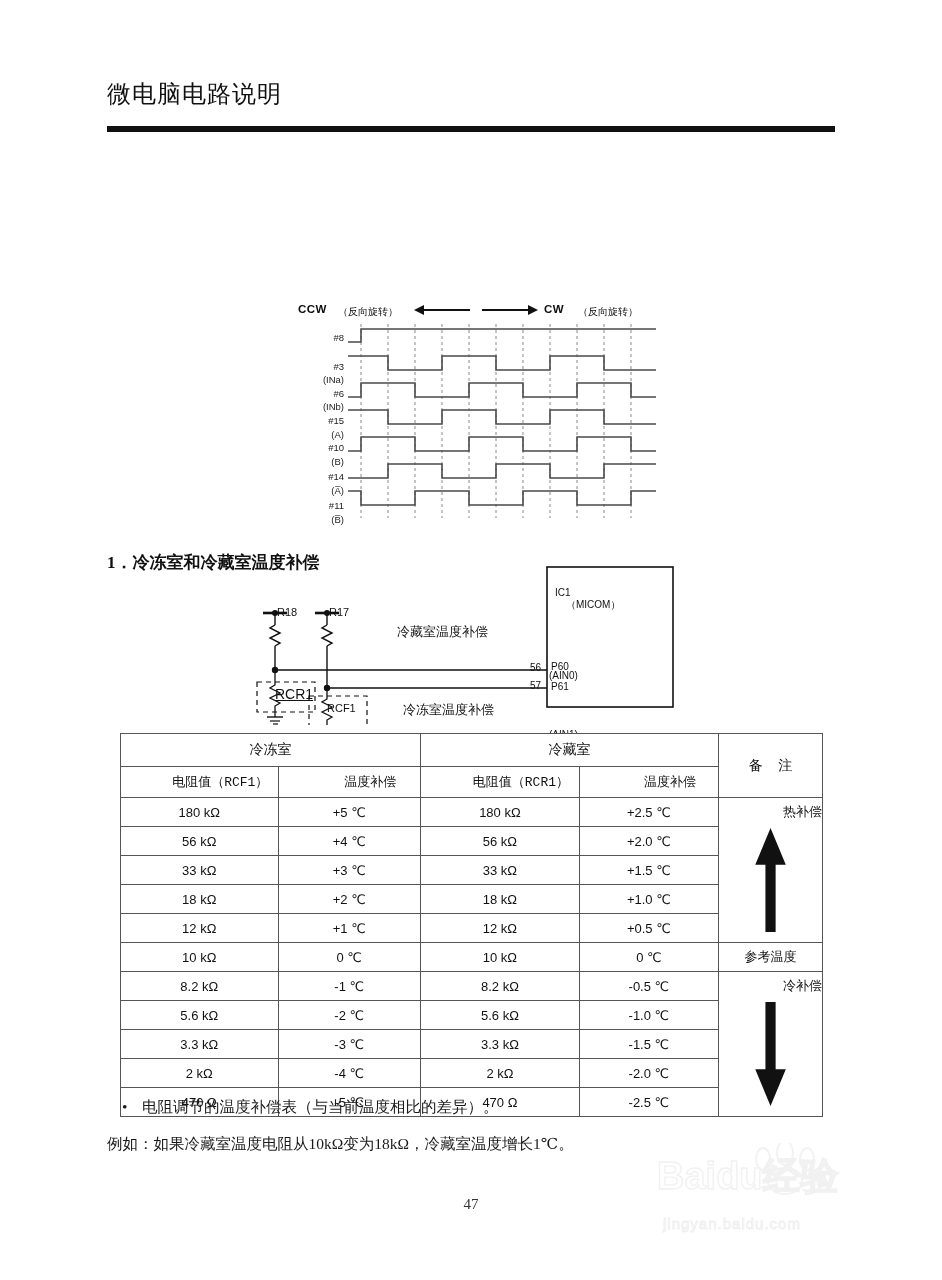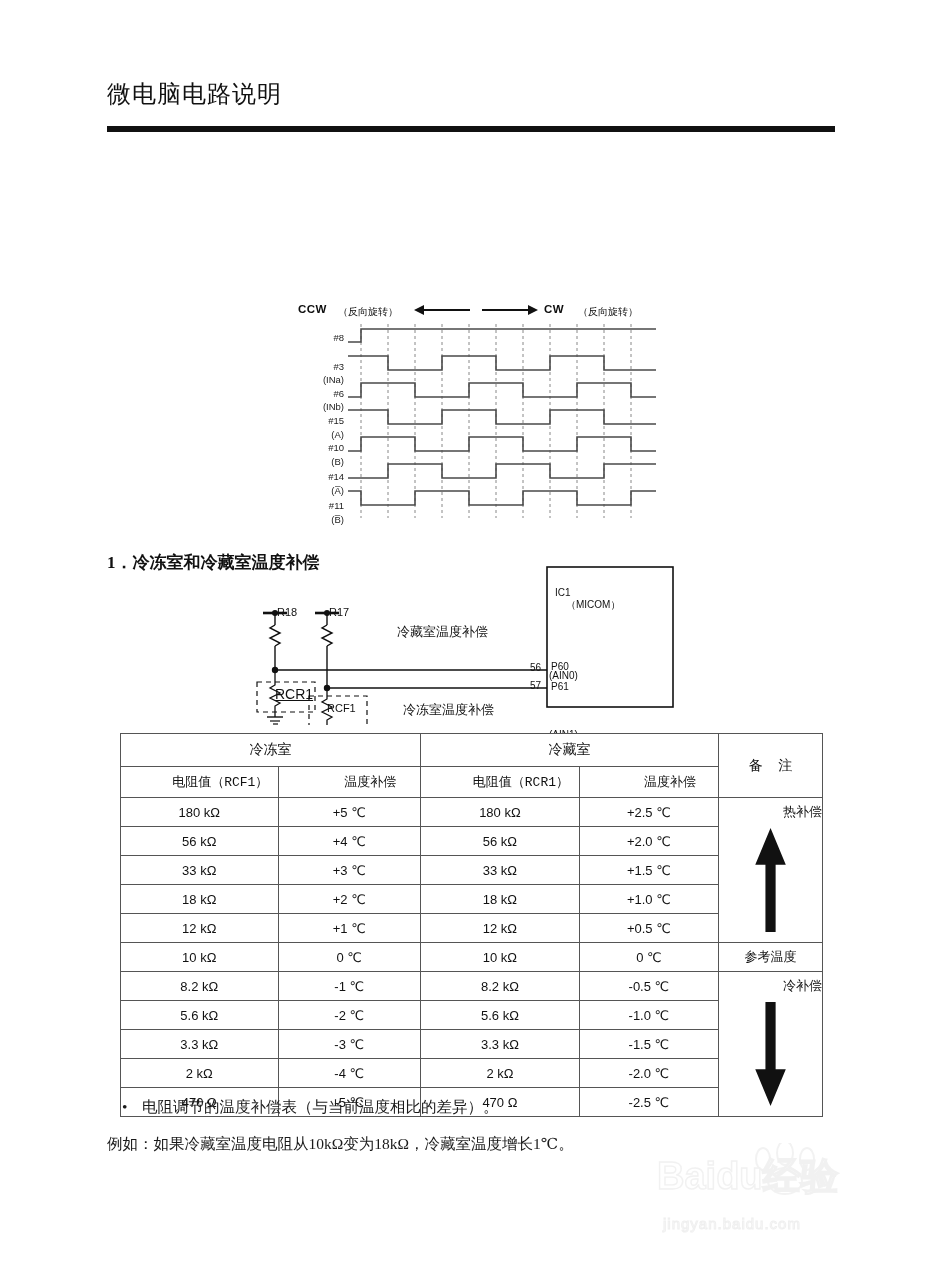--- a/index.html
+++ b/index.html
@@ -370,20 +370,21 @@
         <td>-5 ℃</td>
         <td>470 Ω</td>
         <td>-2.5 ℃</td>
       </tr>
     </tbody>
   </table>
 
   <div class="bullet"><span class="dot">•</span><span>电阻调节的温度补偿表（与当前温度相比的差异）。</span></div>
   <div class="example">例如：如果冷藏室温度电阻从10kΩ变为18kΩ，冷藏室温度增长1℃。</div>
 
+  <div class="pagenum">47</div>
 
   <div class="watermark">
     <svg width="280" height="108" viewBox="0 0 280 108">
       <g fill="none" stroke="#e8e8e8" stroke-width="2">
         <ellipse cx="108" cy="16" rx="7" ry="11"></ellipse>
         <ellipse cx="130" cy="10" rx="8" ry="12"></ellipse>
         <ellipse cx="152" cy="16" rx="7" ry="11"></ellipse>
         <ellipse cx="130" cy="38" rx="17" ry="13"></ellipse>
       </g>
     </svg>

